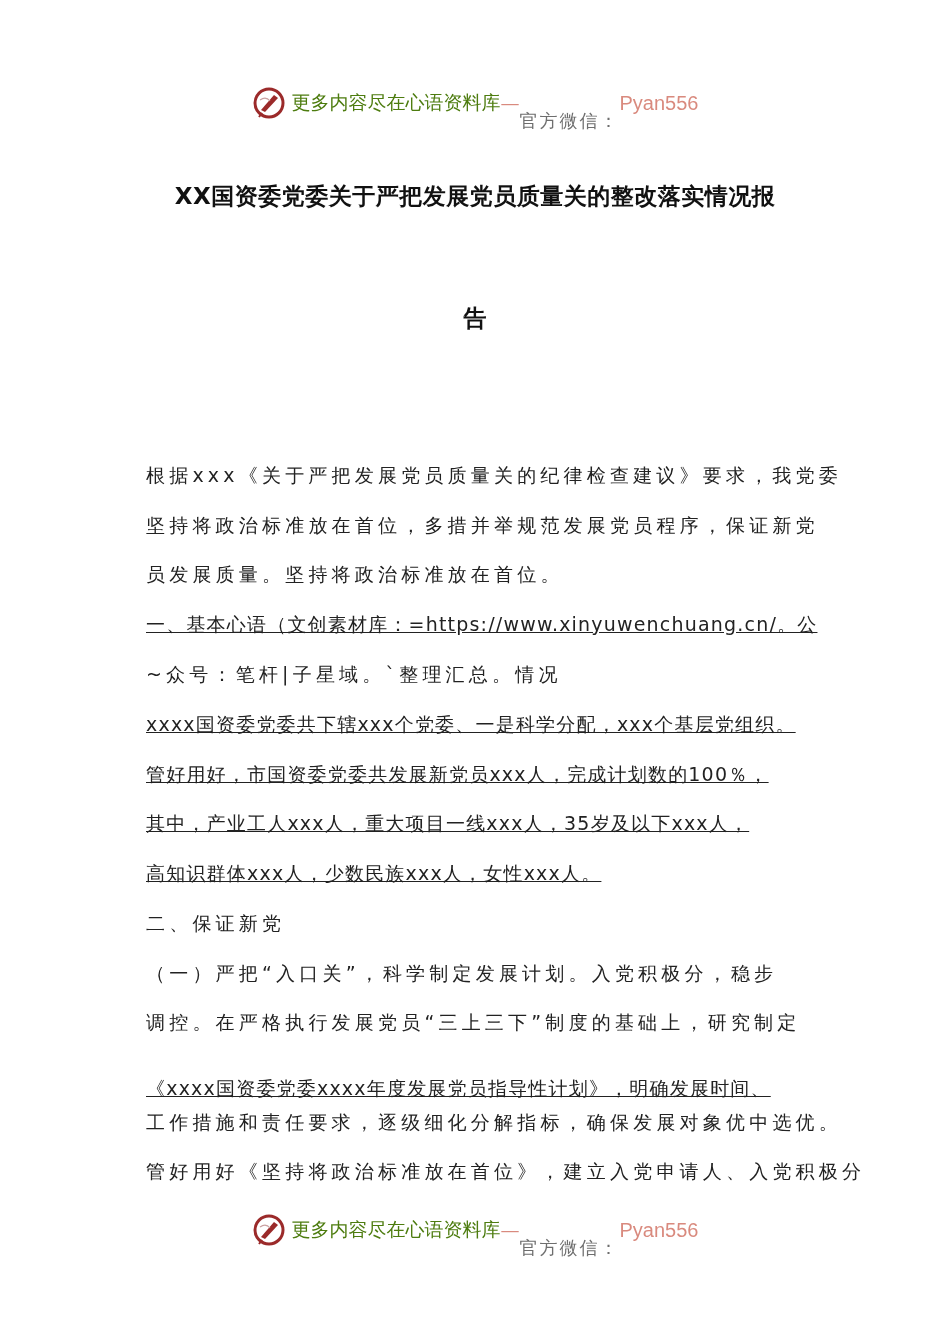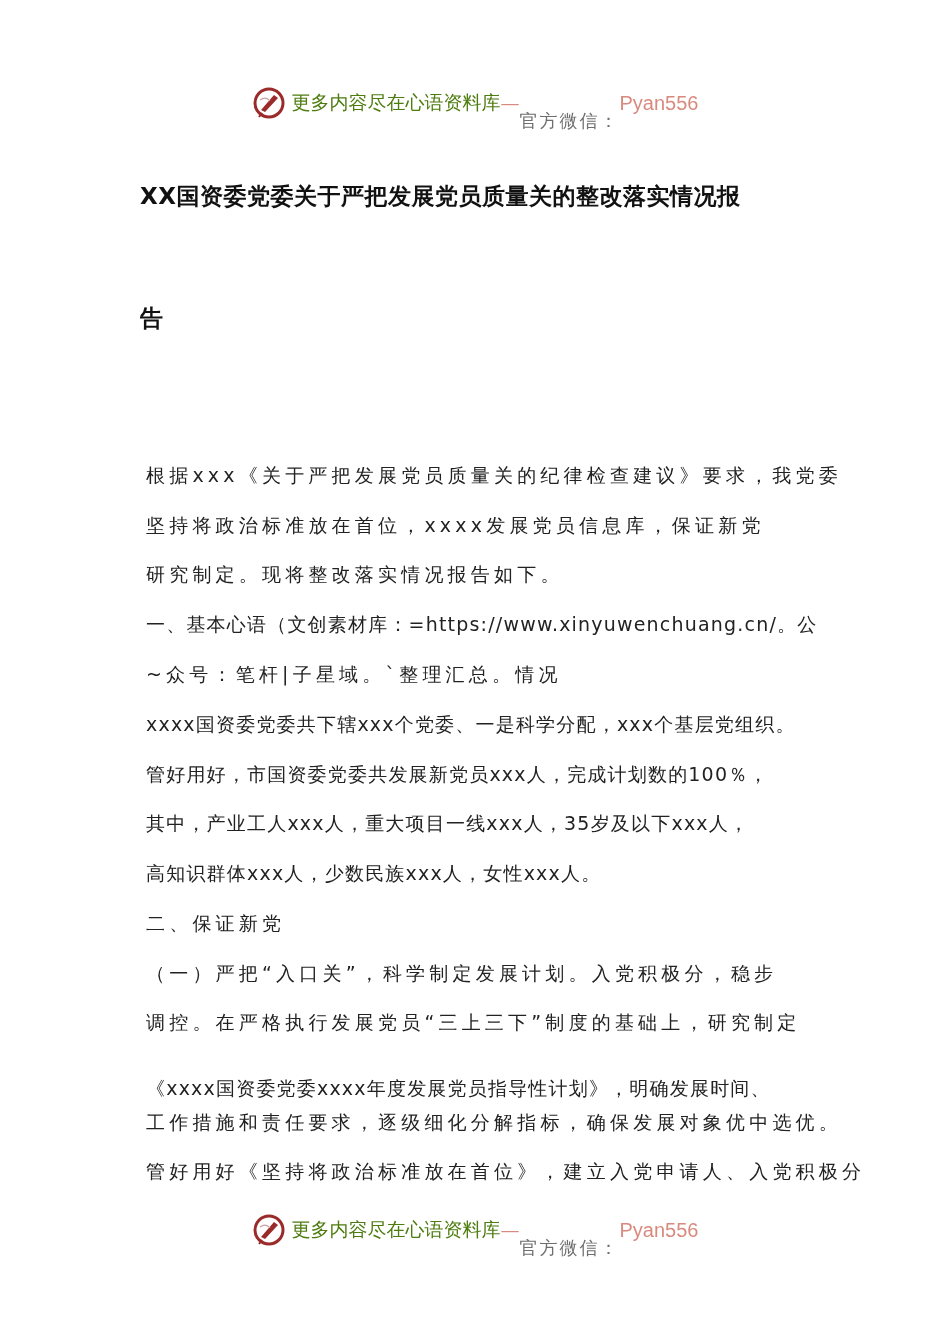--- a/index.html
+++ b/index.html
@@ -9,28 +9,28 @@
               display: flex; justify-content: center; align-items: center; }
     .banner-top { top: 81px; }
     .banner-bottom { top: 1208px; }
     .banner-inner { display: flex; align-items: center; }
     .logo { width: 34px; height: 34px; margin-right: 6px; }
     .banner-text-main { font-family: "DejaVu Serif", serif; font-size: 19px; color: #4d7c0f; letter-spacing: 0px; }
     .banner-dash { color: #d98a7e; font-size: 19px; font-family: "DejaVu Serif", serif; }
     .banner-text-official { font-family: "DejaVu Serif", serif; font-size: 18px; color: #6e6e6e; letter-spacing: 2px; margin-top: 36px; }
     .banner-id { font-family: "Liberation Sans", sans-serif; font-size: 20px; color: #d98a7e; }
 
-    .title { position: absolute; left: 140px; width: 670px; text-align: left;
+    .title { position: absolute; left: 140px; width: 670px; text-align: center;
              font-weight: bold; font-size: 23px; color: #111; }
     .title-l1 { top: 181px; letter-spacing: 0.5px; }
     .title-l2 { top: 303px; }
 
     .body-line { position: absolute; left: 146px; font-size: 19px; color: #222;
                  letter-spacing: 4.2px; white-space: nowrap; margin-top: 42px; }
-    .body-line.tight { letter-spacing: 1.2px; }
+    .body-line.tight { letter-spacing: 1.2px; text-decoration: underline; }
   </style>
 </head>
 <body>
 
 <div class="banner banner-top">
   <div class="banner-inner">
     <svg class="logo" viewBox="0 0 34 34">
       <circle cx="17" cy="17" r="14" fill="none" stroke="#9b2a2a" stroke-width="3"></circle>
       <path d="M9 24 L22 9 L26 12 L13 26 Z" fill="#9b2a2a"></path>
       <path d="M8 14 Q14 10 18 15" fill="none" stroke="#c9a0a0" stroke-width="1.2"></path>
@@ -40,22 +40,22 @@
     <span class="banner-dash">—</span>
     <span class="banner-text-official">官方微信：</span>
     <span class="banner-id">Pyan556</span>
   </div>
 </div>
 
 <div class="title title-l1">XX国资委党委关于严把发展党员质量关的整改落实情况报</div>
 <div class="title title-l2">告</div>
 
 <div class="body-line" style="top:421px">根据xxx《关于严把发展党员质量关的纪律检查建议》要求，我党委</div>
-<div class="body-line" style="top:471px">坚持将政治标准放在首位，xxxx发展党员信息库，保证新党</div>
-<div class="body-line" style="top:520px">研究制定。现将整改落实情况报告如下。</div>
+<div class="body-line" style="top:471px">坚持将政治标准放在首位，多措并举规范发展党员程序，保证新党</div>
+<div class="body-line" style="top:520px">员发展质量。坚持将政治标准放在首位。</div>
 <div class="body-line tight" style="top:570px">一、基本心语（文创素材库：=https://www.xinyuwenchuang.cn/。公</div>
 <div class="body-line" style="top:620px">~众号：笔杆|子星域。`整理汇总。情况</div>
 <div class="body-line tight" style="top:670px">xxxx国资委党委共下辖xxx个党委、一是科学分配，xxx个基层党组织。</div>
 <div class="body-line tight" style="top:720px">管好用好，市国资委党委共发展新党员xxx人，完成计划数的100％，</div>
 <div class="body-line tight" style="top:769px">其中，产业工人xxx人，重大项目一线xxx人，35岁及以下xxx人，</div>
 <div class="body-line tight" style="top:819px">高知识群体xxx人，少数民族xxx人，女性xxx人。</div>
 <div class="body-line" style="top:869px">二、保证新党</div>
 <div class="body-line" style="top:919px">（一）严把“入口关”，科学制定发展计划。入党积极分，稳步</div>
 <div class="body-line" style="top:968px">调控。在严格执行发展党员“三上三下”制度的基础上，研究制定</div>
 <div class="body-line tight" style="top:1034px">《xxxx国资委党委xxxx年度发展党员指导性计划》，明确发展时间、</div>

